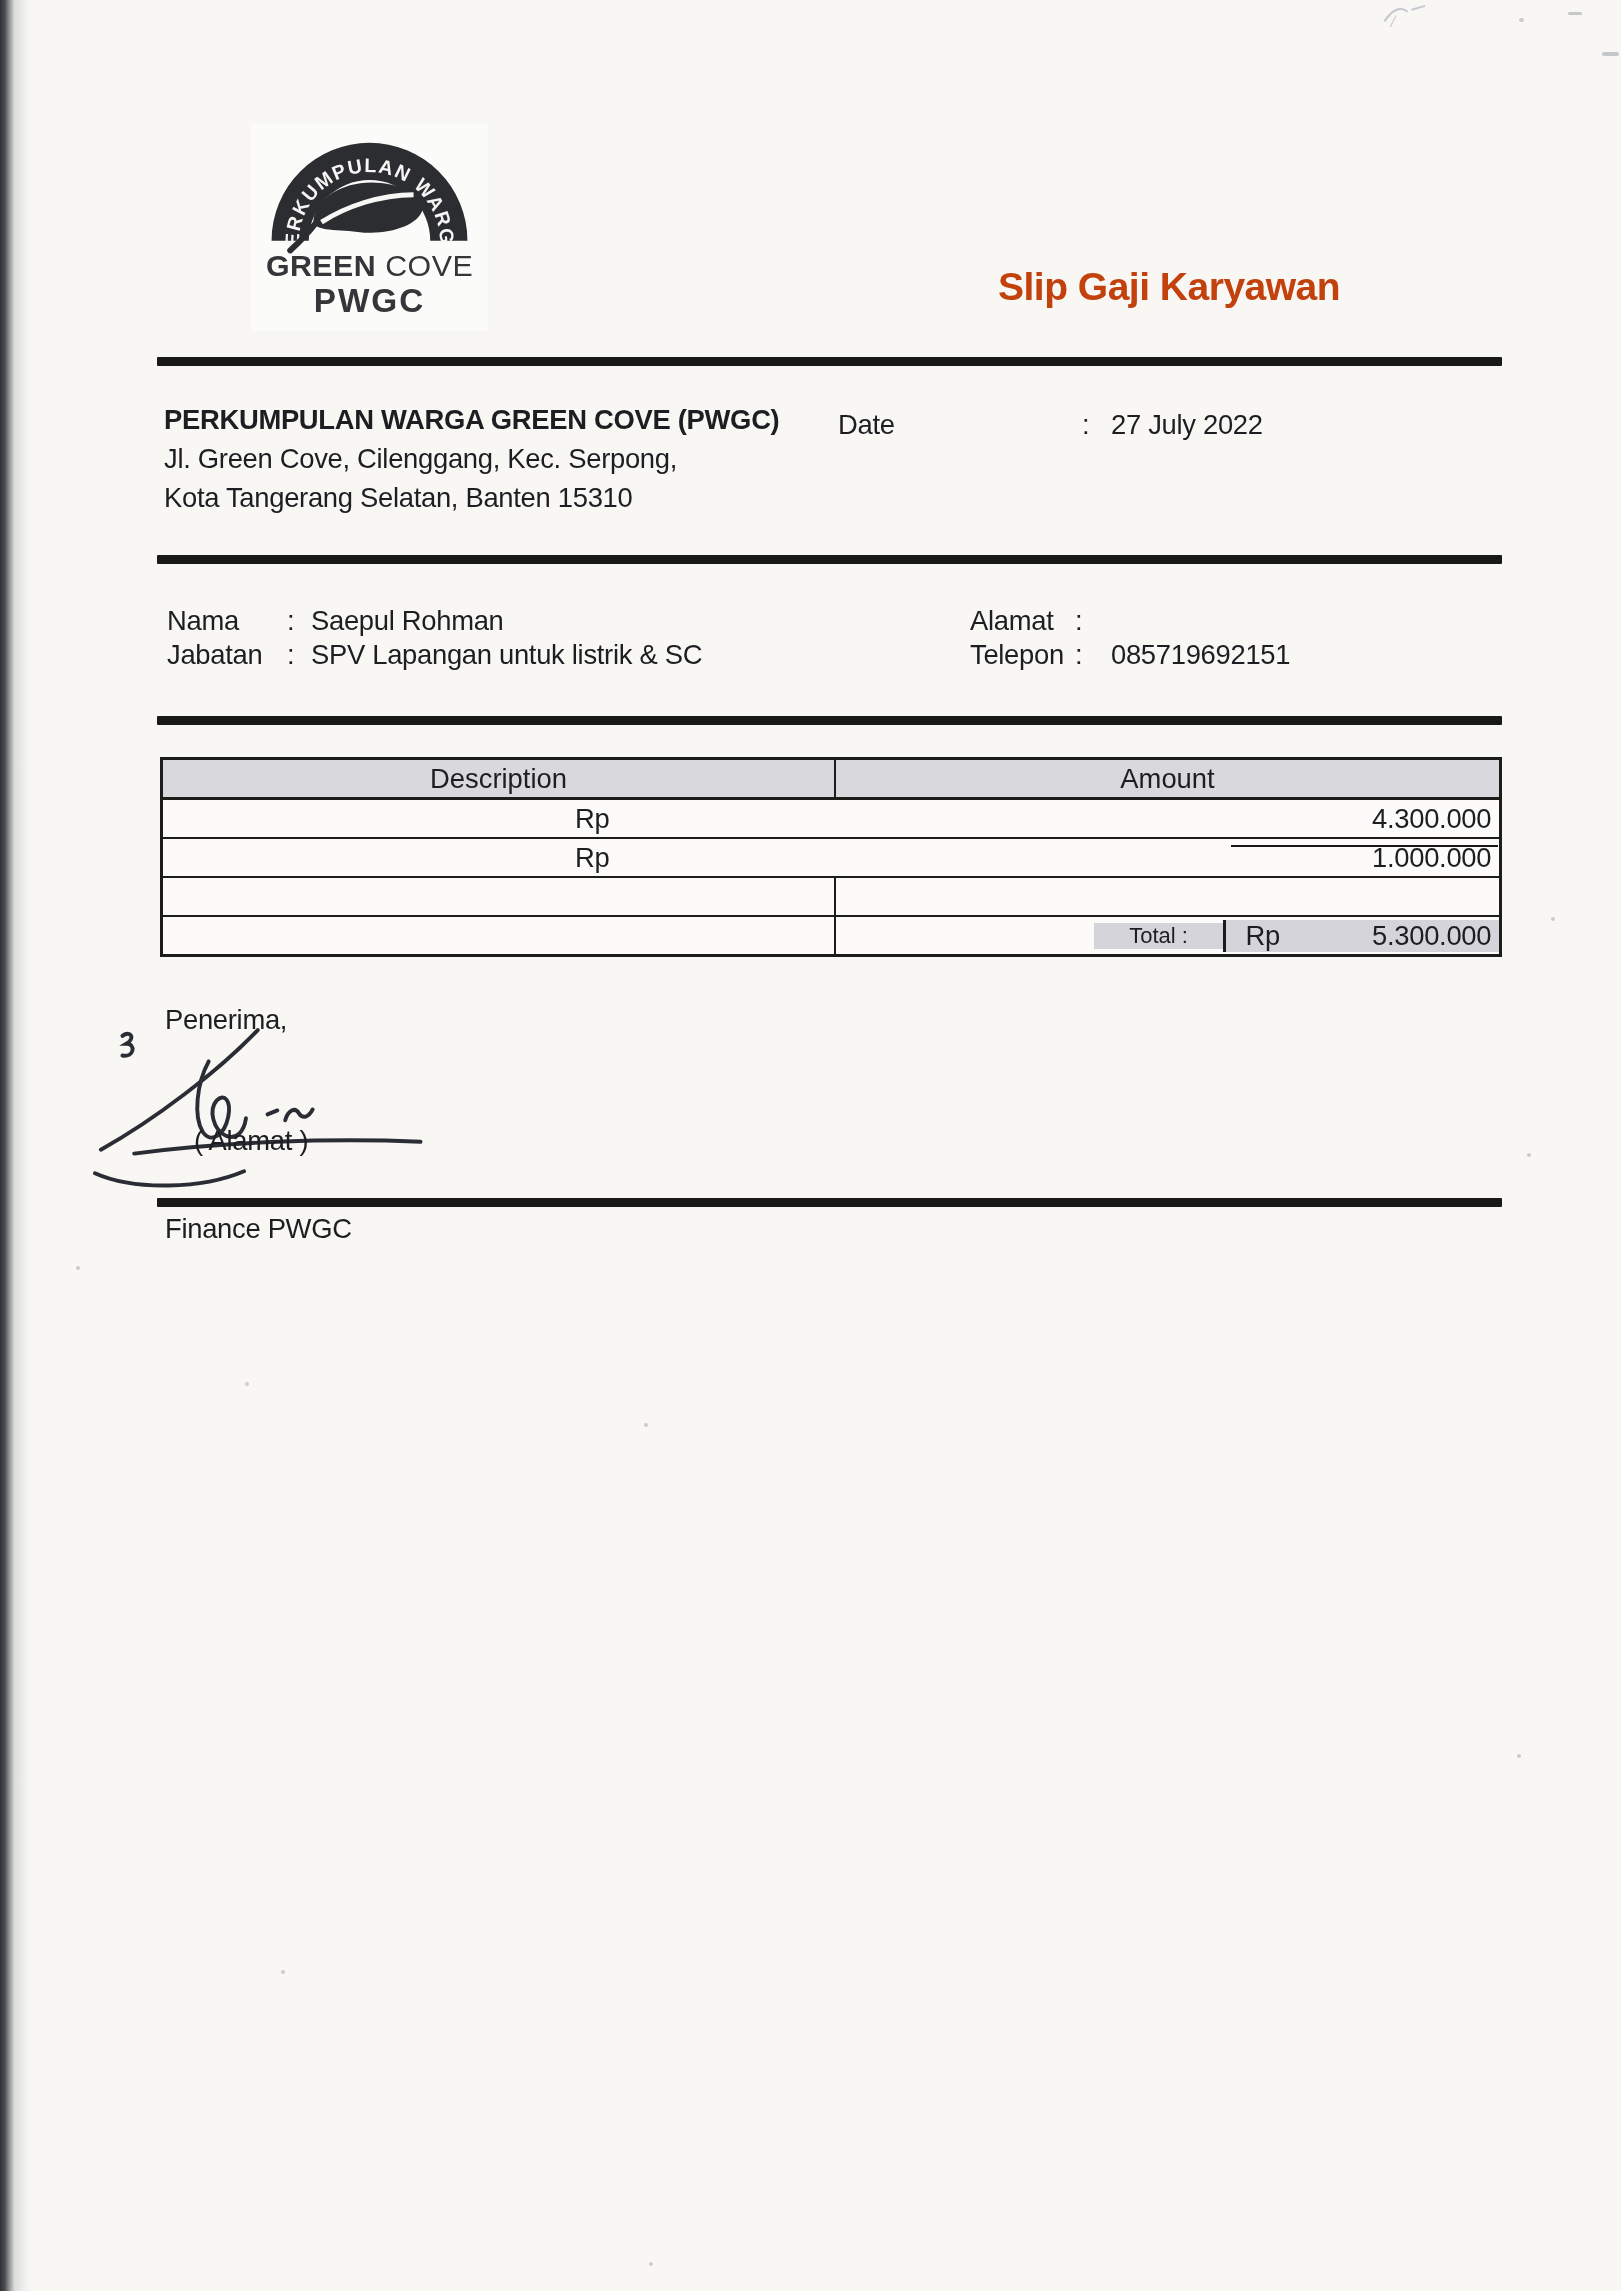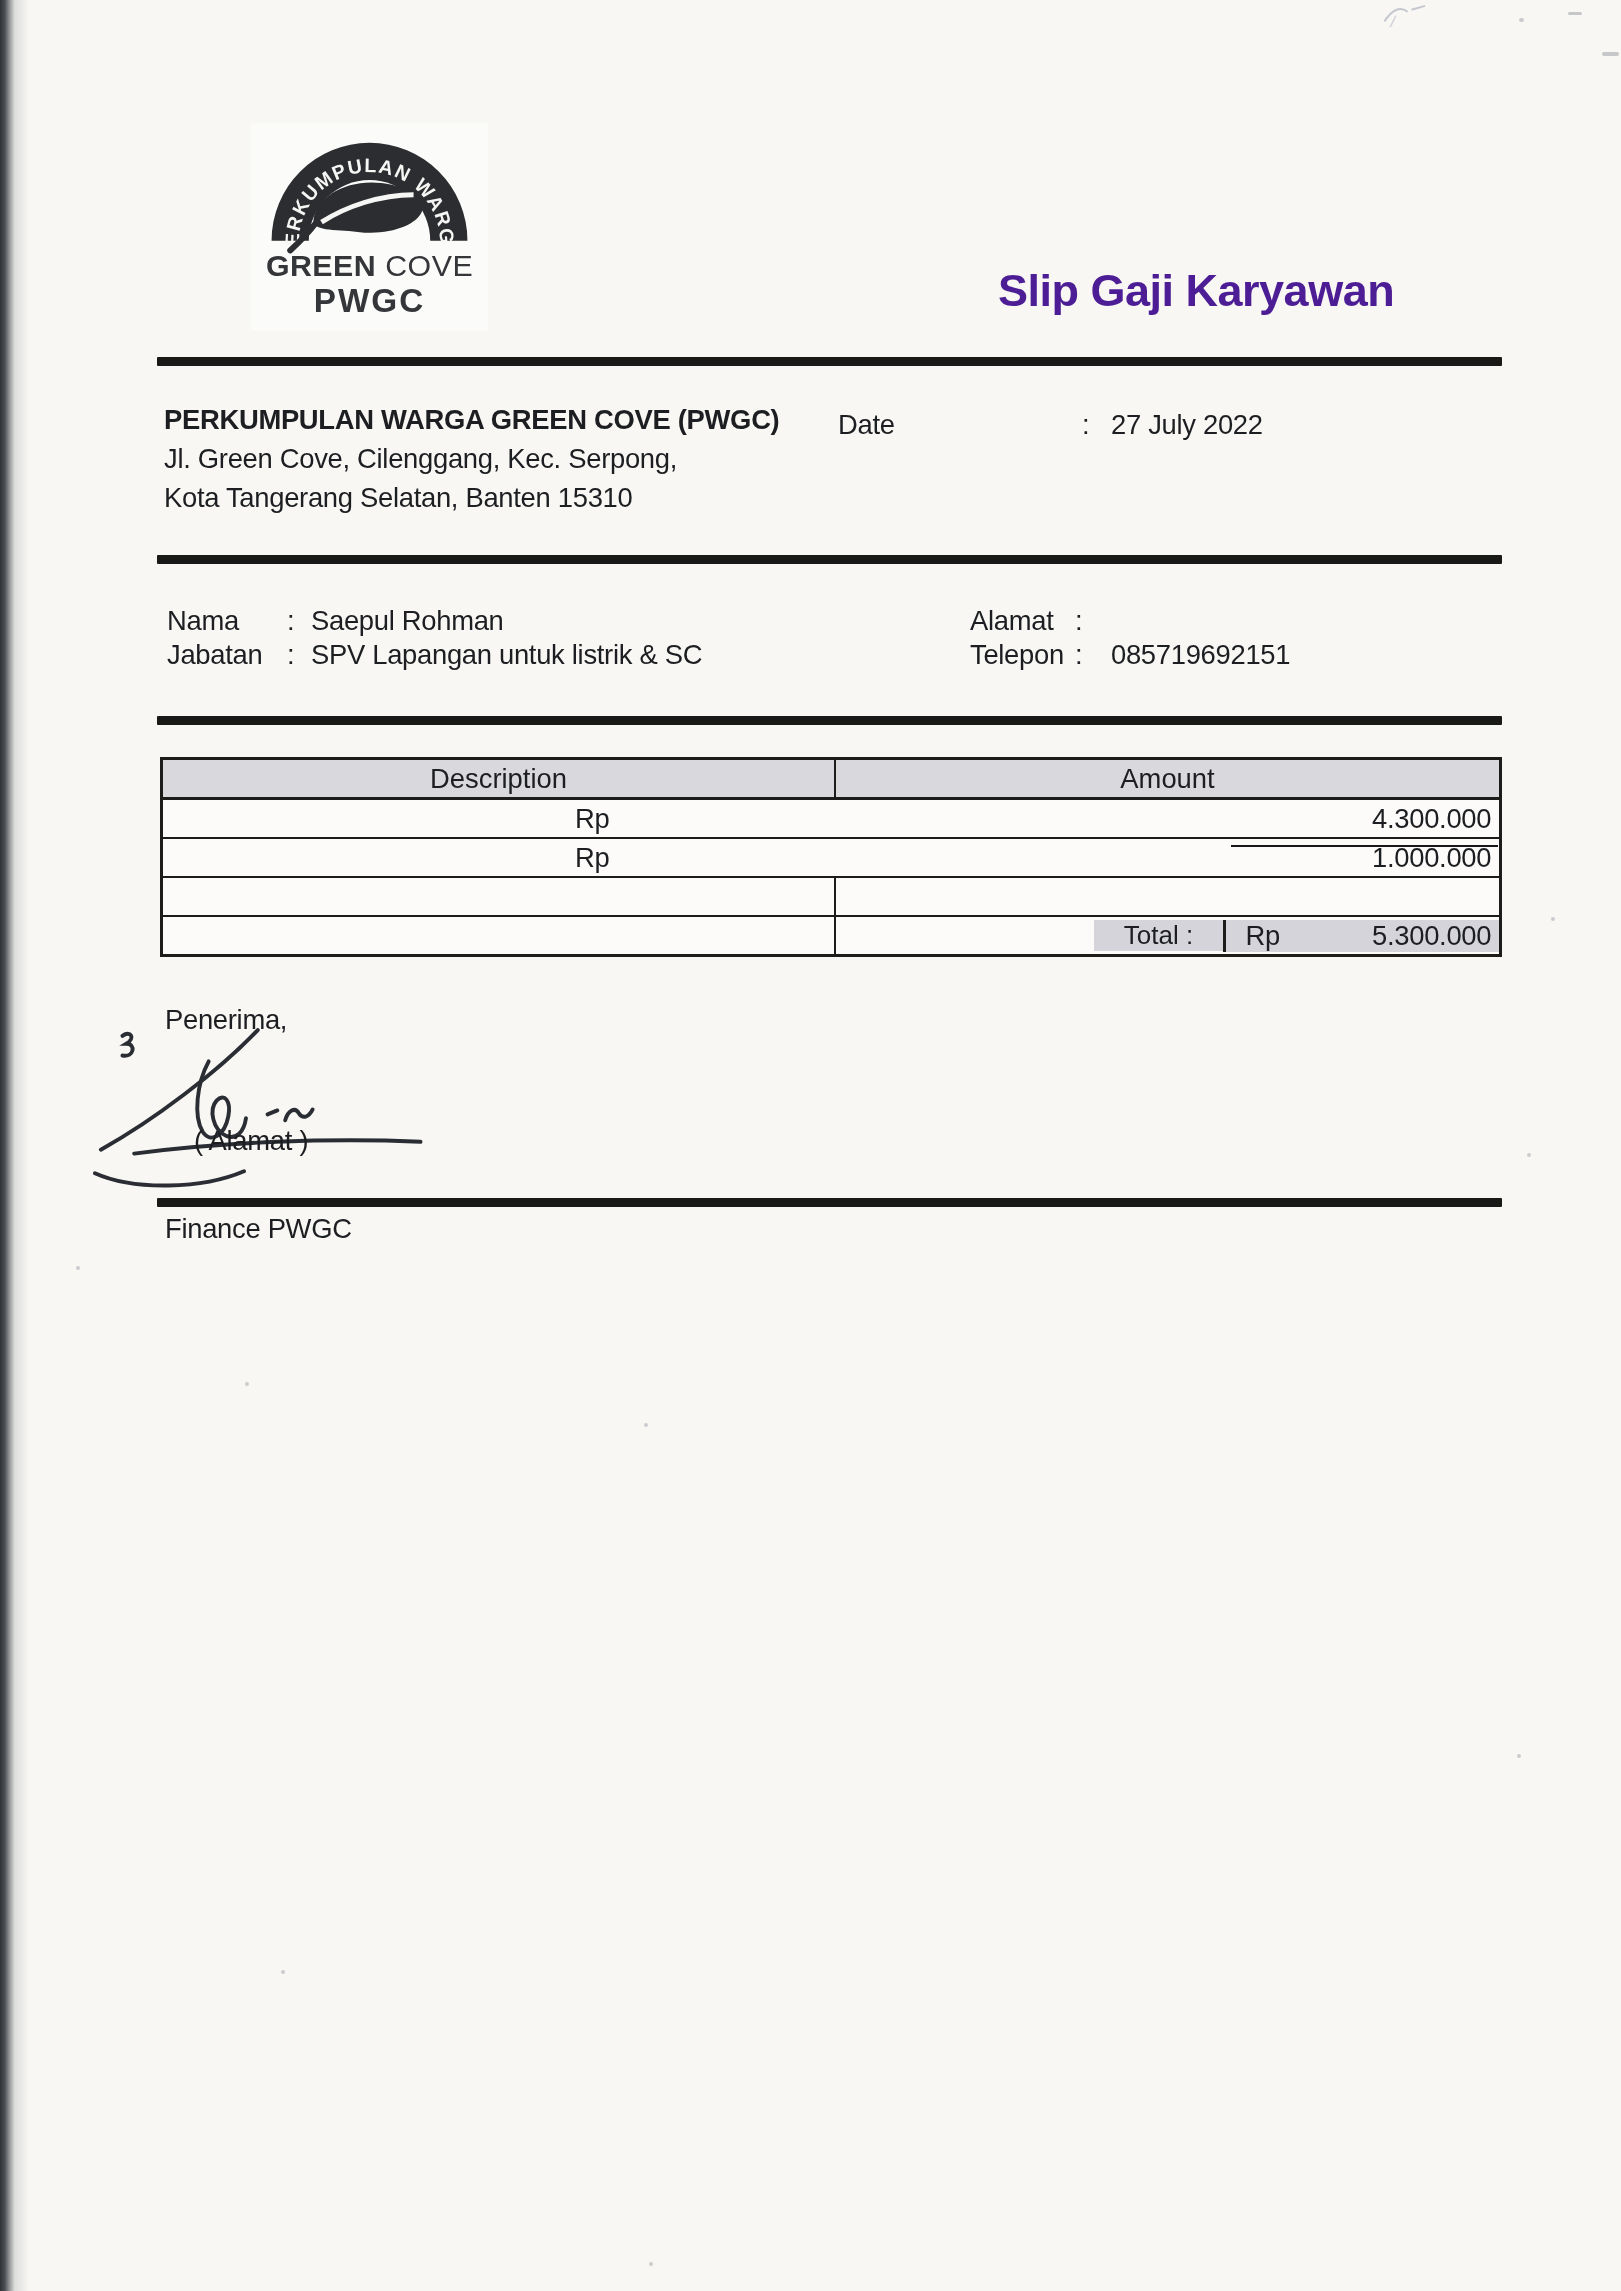--- a/index.html
+++ b/index.html
@@ -13,37 +13,37 @@
   }
   .abs{position:absolute;}
   .txt{font-size:27.4px;letter-spacing:-0.3px;white-space:nowrap;line-height:1.15;color:#1d1e21;}
   .bold{font-weight:700;}
   .rule{position:absolute;left:157px;width:1345px;height:8.8px;background:#191917;border-radius:1px;}
   .edge-strip{
     position:absolute;left:0;top:0;width:33px;height:2292px;
     background:linear-gradient(90deg,#2f3236 0px,#4c4f52 4.9px,#8b8d8f 8.8px,rgba(170,172,174,0.35) 14.7px,rgba(248,247,244,0) 29px);
   }
   
-  .doc-title{font-size:45px;font-weight:700;letter-spacing:-0.5px;color:#4c1d95;}
+  .doc-title{font-size:39px;font-weight:700;letter-spacing:-0.5px;color:#c2410c;}
   
   .slip-table{
     position:absolute;left:160px;top:757px;width:1342px;
     border:3.9px solid #1c1c1a;box-sizing:border-box;background:#fcfbf9;
   }
   .t-row{display:flex;height:37px;align-items:stretch;}
   .t-row.hdr{background:#d8d8dd;border-bottom:3.9px solid #1c1c1a;}
   .t-row.data{border-bottom:2.9px solid #1c1c1a;}
   .t-cell-desc{width:673px;border-right:2.9px solid #1c1c1a;display:flex;align-items:center;box-sizing:border-box;padding-left:6.9px;}
   .t-cell-amt{flex:1;position:relative;display:flex;align-items:center;}
   .t-hdr-cell{justify-content:center;padding-left:0;font-size:27.4px;}
   .t-hdr-amt{flex:1;display:flex;align-items:center;justify-content:center;font-size:27.4px;}
   .rp{position:absolute;left:412px;font-size:27.4px;letter-spacing:-0.3px;}
   .amt-val{margin-left:auto;padding-right:7.8px;font-size:27.4px;letter-spacing:-0.3px;}
   .total-filler{width:258px;}
-  .total-label{width:129px;background:#d4d4da;display:flex;align-items:center;justify-content:center;font-size:26px;}
+  .total-label{width:129px;background:#d4d4da;display:flex;align-items:center;justify-content:center;font-size:22px;}
   .total-rp-region{flex:1;background:#d4d4da;border-left:3.9px solid #1c1c1a;position:relative;display:flex;align-items:center;}
   .total-rp-region .rp{left:19.6px;}
   .dbl-underline{position:absolute;left:1231px;top:845px;width:267px;height:0;border-top:2.9px solid #17171a;}
   .speck{position:absolute;background:#8a8d95;opacity:.4;border-radius:50%;}
   .dash{position:absolute;background:#9aa0a4;opacity:.55;border-radius:2px;}
   svg text, svg tspan{font-family:"Liberation Sans",sans-serif;}
 </style>
 </head>
 <body>
 

